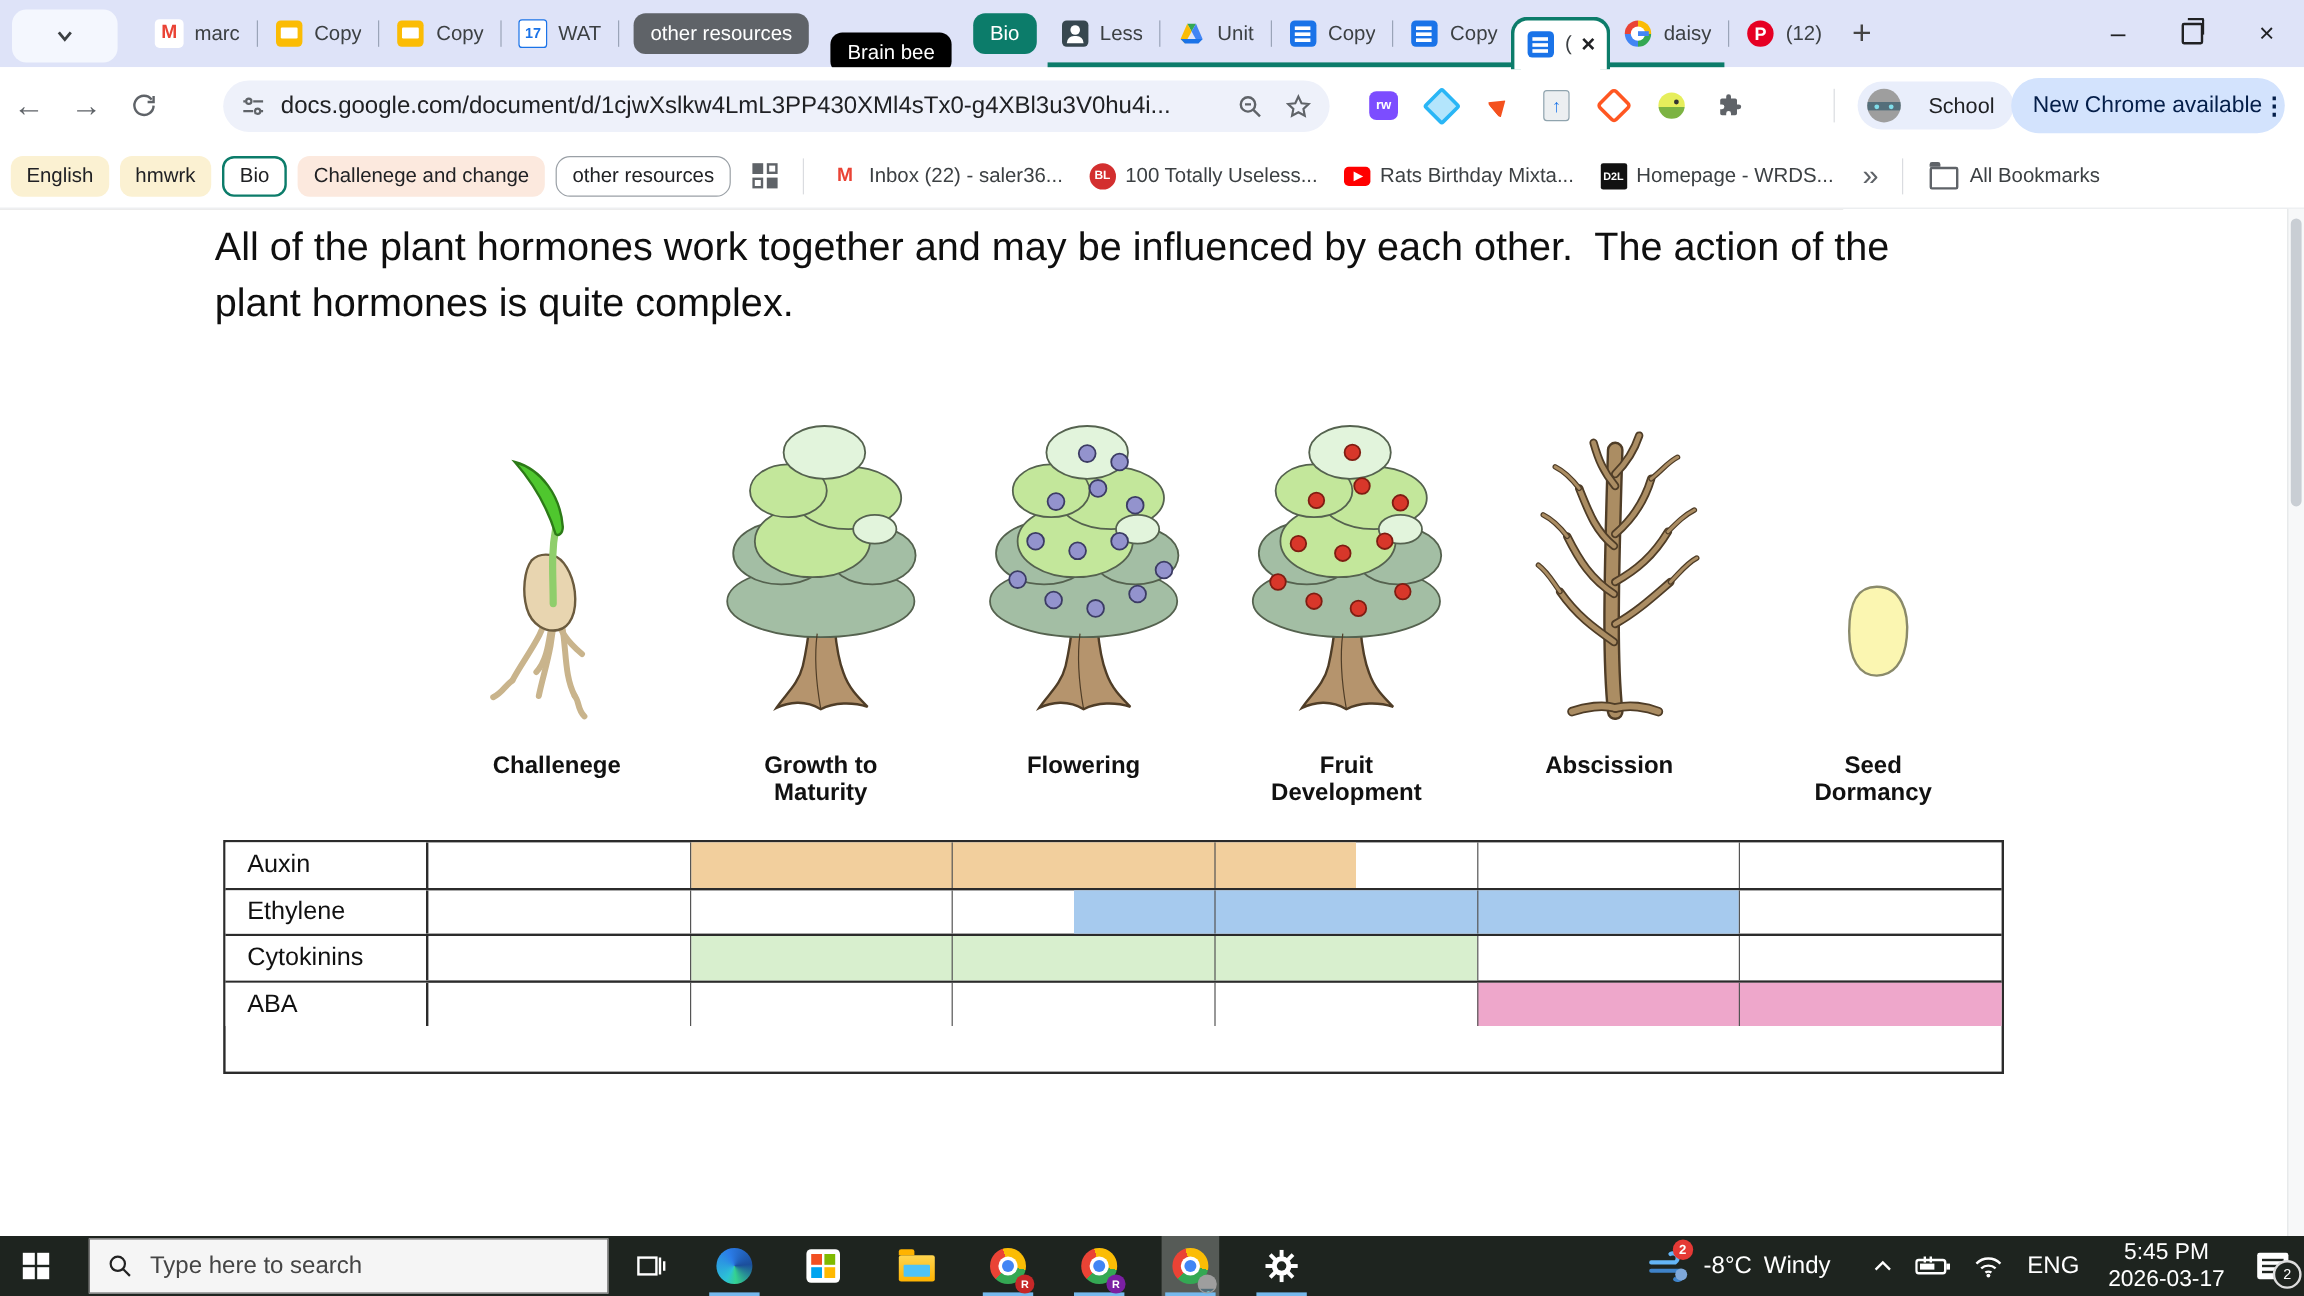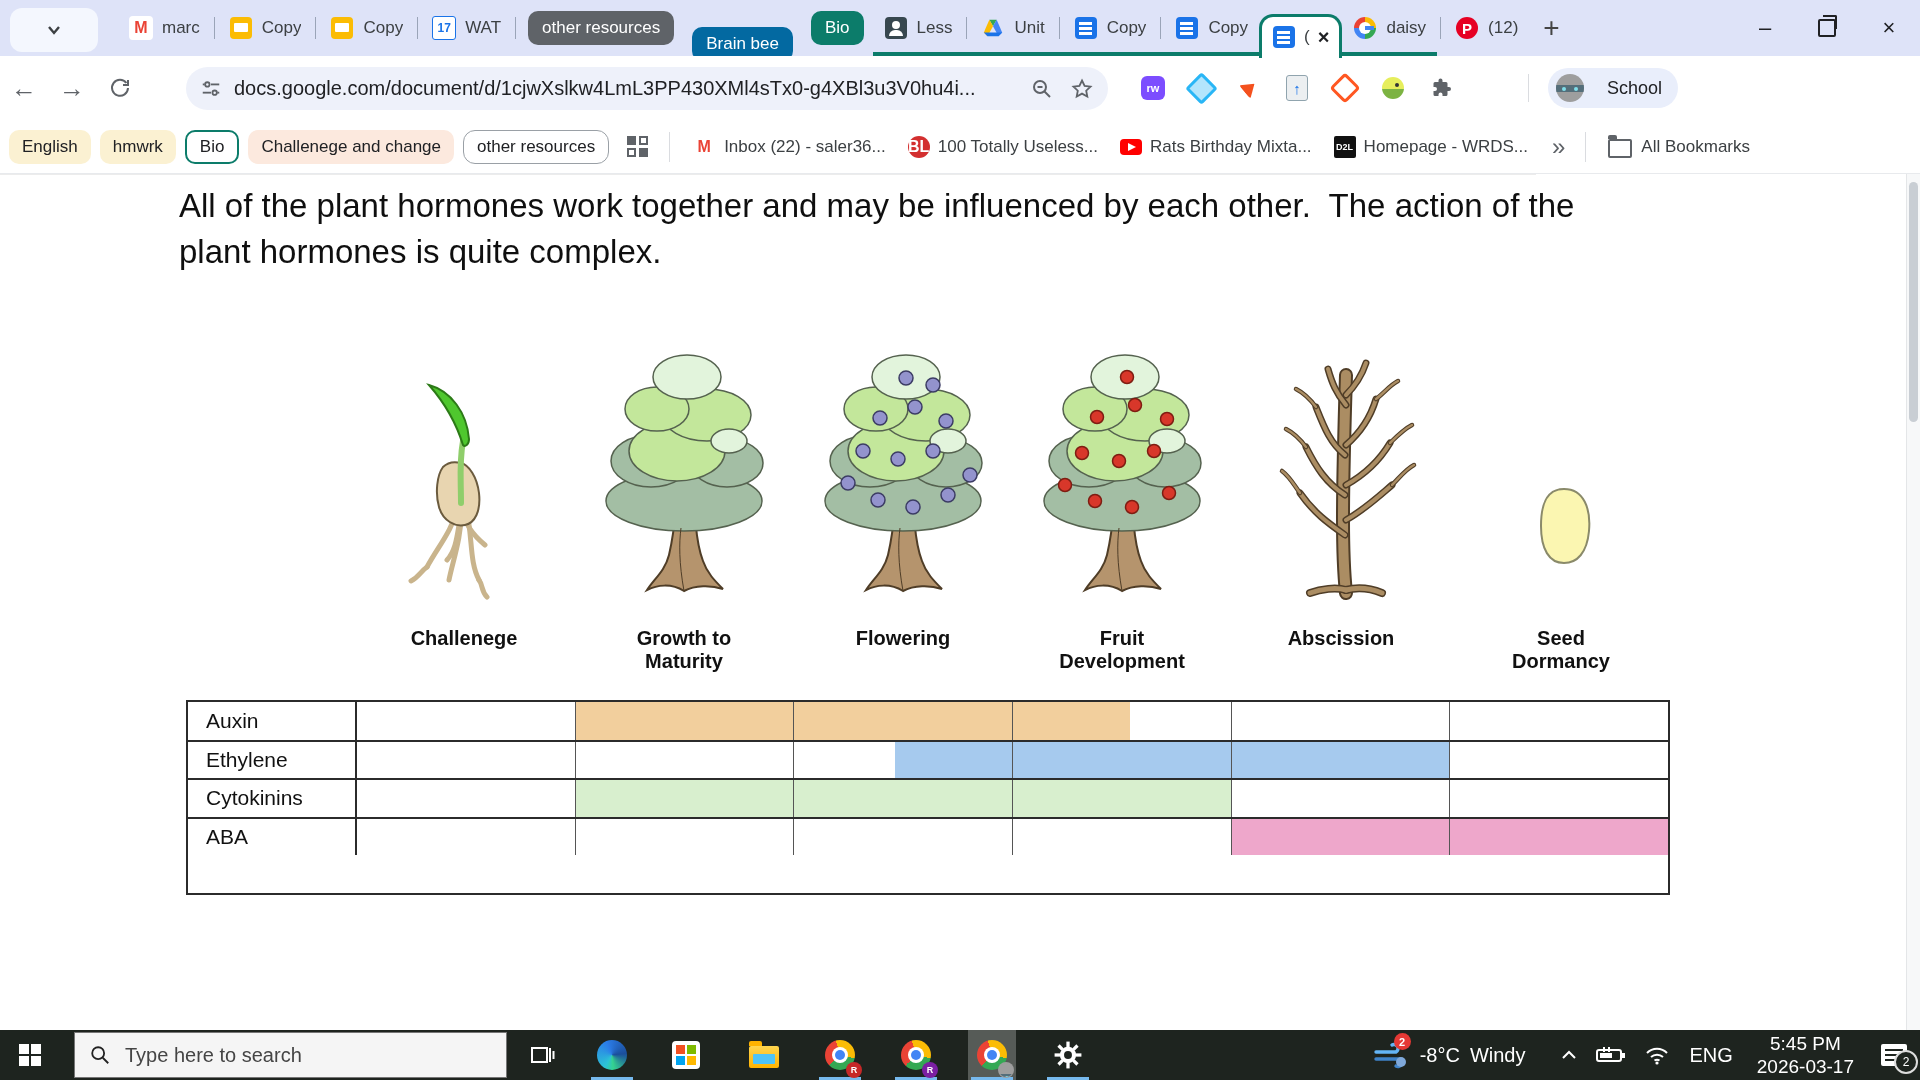--- a/index.html
+++ b/index.html
@@ -37,21 +37,21 @@
   .ic-contacts::after{content:"";position:absolute;left:4px;top:13px;width:14px;height:6px;border-radius:6px 6px 0 0;background:#fff;}
   .ic-docs{width:22px;height:22px;background:#1A73E8;border-radius:4px;position:relative;}
   .ic-docs::after{content:"";position:absolute;left:4px;top:5px;width:13px;height:3px;background:#fff;box-shadow:0 5px 0 #fff,0 10px 0 #fff;}
   .ic-google{width:22px;height:22px;border-radius:50%;background:conic-gradient(from -90deg,#EA4335 0 25%,#FBBC05 0 50%,#34A853 0 75%,#4285F4 0 100%);position:relative;}
   .ic-google::before{content:"";position:absolute;left:5px;top:5px;width:12px;height:12px;border-radius:50%;background:#fff;}
   .ic-google::after{content:"";position:absolute;left:11px;top:9px;width:9px;height:4px;background:#4285F4;}
   .ic-pinterest{width:22px;height:22px;border-radius:50%;background:#E60023;color:#fff;display:flex;align-items:center;justify-content:center;font-weight:bold;font-size:15px;}
   .ic-youtube{width:22px;height:16px;background:#FF0000;border-radius:4px;position:relative;}
   .ic-youtube::after{content:"";position:absolute;left:8px;top:4px;border-left:8px solid #fff;border-top:4px solid transparent;border-bottom:4px solid transparent;}
   .ic-d2l{width:22px;height:22px;background:#111;color:#fff;font-size:9px;font-weight:bold;display:flex;align-items:center;justify-content:center;border-radius:2px;}
-  .ic-bl{width:22px;height:22px;border-radius:50%;background:#D32F2F;color:#fff;font-size:16px;font-weight:bold;display:flex;align-items:center;justify-content:center;}
+  .ic-bl{width:22px;height:22px;border-radius:50%;background:#D32F2F;color:#fff;font-size:10px;font-weight:bold;display:flex;align-items:center;justify-content:center;}
   
   .toolbar{position:absolute;left:0;top:56px;width:1920px;height:64px;background:#fff;display:flex;align-items:center;}
   .nav-btn{width:48px;height:48px;display:flex;align-items:center;justify-content:center;font-size:26px;color:#5F6368;}
   .url-pill{position:absolute;left:186px;top:11px;width:922px;height:43px;background:#EEF1FA;border-radius:22px;display:flex;align-items:center;padding:0 14px;box-sizing:border-box;}
   .url-text{font-size:20px;color:#202124;margin-left:12px;flex:1;white-space:nowrap;overflow:hidden;}
   .ext-row{position:absolute;left:1140px;top:0;height:64px;display:flex;align-items:center;gap:22px;}
   .ext-ic{width:26px;height:26px;display:flex;align-items:center;justify-content:center;}
   .ic-rw{width:24px;height:24px;background:#7C4DFF;border-radius:6px;color:#fff;font-size:11px;font-weight:bold;display:flex;align-items:center;justify-content:center;}
   .ic-diamond{width:17px;height:17px;border:3px solid #29B6F6;transform:rotate(45deg);border-radius:3px;background:#B3E5FC;}
   .ic-burst{width:0;height:0;border-left:13px solid #F4511E;border-top:9px solid transparent;border-bottom:9px solid transparent;transform:rotate(-40deg);border-radius:4px;position:relative;}
@@ -276,21 +276,21 @@
     </div>
     <div class="sep"></div>
     <div class="ptab">
       <span class="favicon">
           <span class="ic-calendar">17</span>
         </span>
       <span class="tab-label">WAT</span>
     </div>
     <div class="sep"></div>
     <div class="group-pill" style="background: rgb(95, 99, 104);">other resources</div>
-    <div class="group-pill" style="background: #0369a1; margin-top: 32px;">Brain bee</div>
+    <div class="group-pill" style="background: #000000; margin-top: 32px;">Brain bee</div>
     <div class="group-pill" style="background: rgb(12, 124, 106);">Bio</div>
     <div class="tab-group-teal">
       <div class="tab">
         <span class="favicon">
             <span class="ic-contacts"></span>
           </span>
         <span class="tab-label">Less</span>
       </div>
       <div class="sep"></div>
       <div class="tab">
@@ -400,20 +400,24 @@
     <span class="ext-ic">
       <svg width="24" height="24" viewBox="0 0 24 24">
           <path d="M20 11h-1.5V7.5A1.5 1.5 0 0 0 17 6h-3.5V4.5a2 2 0 0 0-4 0V6H6a1.5 1.5 0 0 0-1.5 1.5V11H6a2 2 0 0 1 0 4H4.5v3.5A1.5 1.5 0 0 0 6 20h3.5v-1.5a2 2 0 0 1 4 0V20H17a1.5 1.5 0 0 0 1.5-1.5V15H20a2 2 0 0 0 0-4z" fill="#5F6368"></path>
         </svg>
     </span>
   </div>
   <div class="tb-divider" style="position:absolute;left:1524px;"></div>
   <div class="profile-chip">
     <span class="raccoon"></span>
     <span class="name">School</span>
+  </div>
+  <div class="update-pill">
+    <span class="txt">New Chrome available</span>
+    <span class="kebab">⋮</span>
   </div>
 </div>
 
 <div class="bookmarks">
   <div class="bm-pill" style="background: rgb(251, 241, 210);">English</div>
   <div class="bm-pill" style="background: rgb(251, 241, 210);">hmwrk</div>
   <div class="bm-pill" style="border:2px solid #0C7C6A">Bio</div>
   <div class="bm-pill" style="background: rgb(252, 233, 222);">Challenege and change</div>
   <div class="bm-pill" style="border:1.5px solid #9AA0A6;border-radius:12px">other resources</div>
   <div class="apps-grid">

